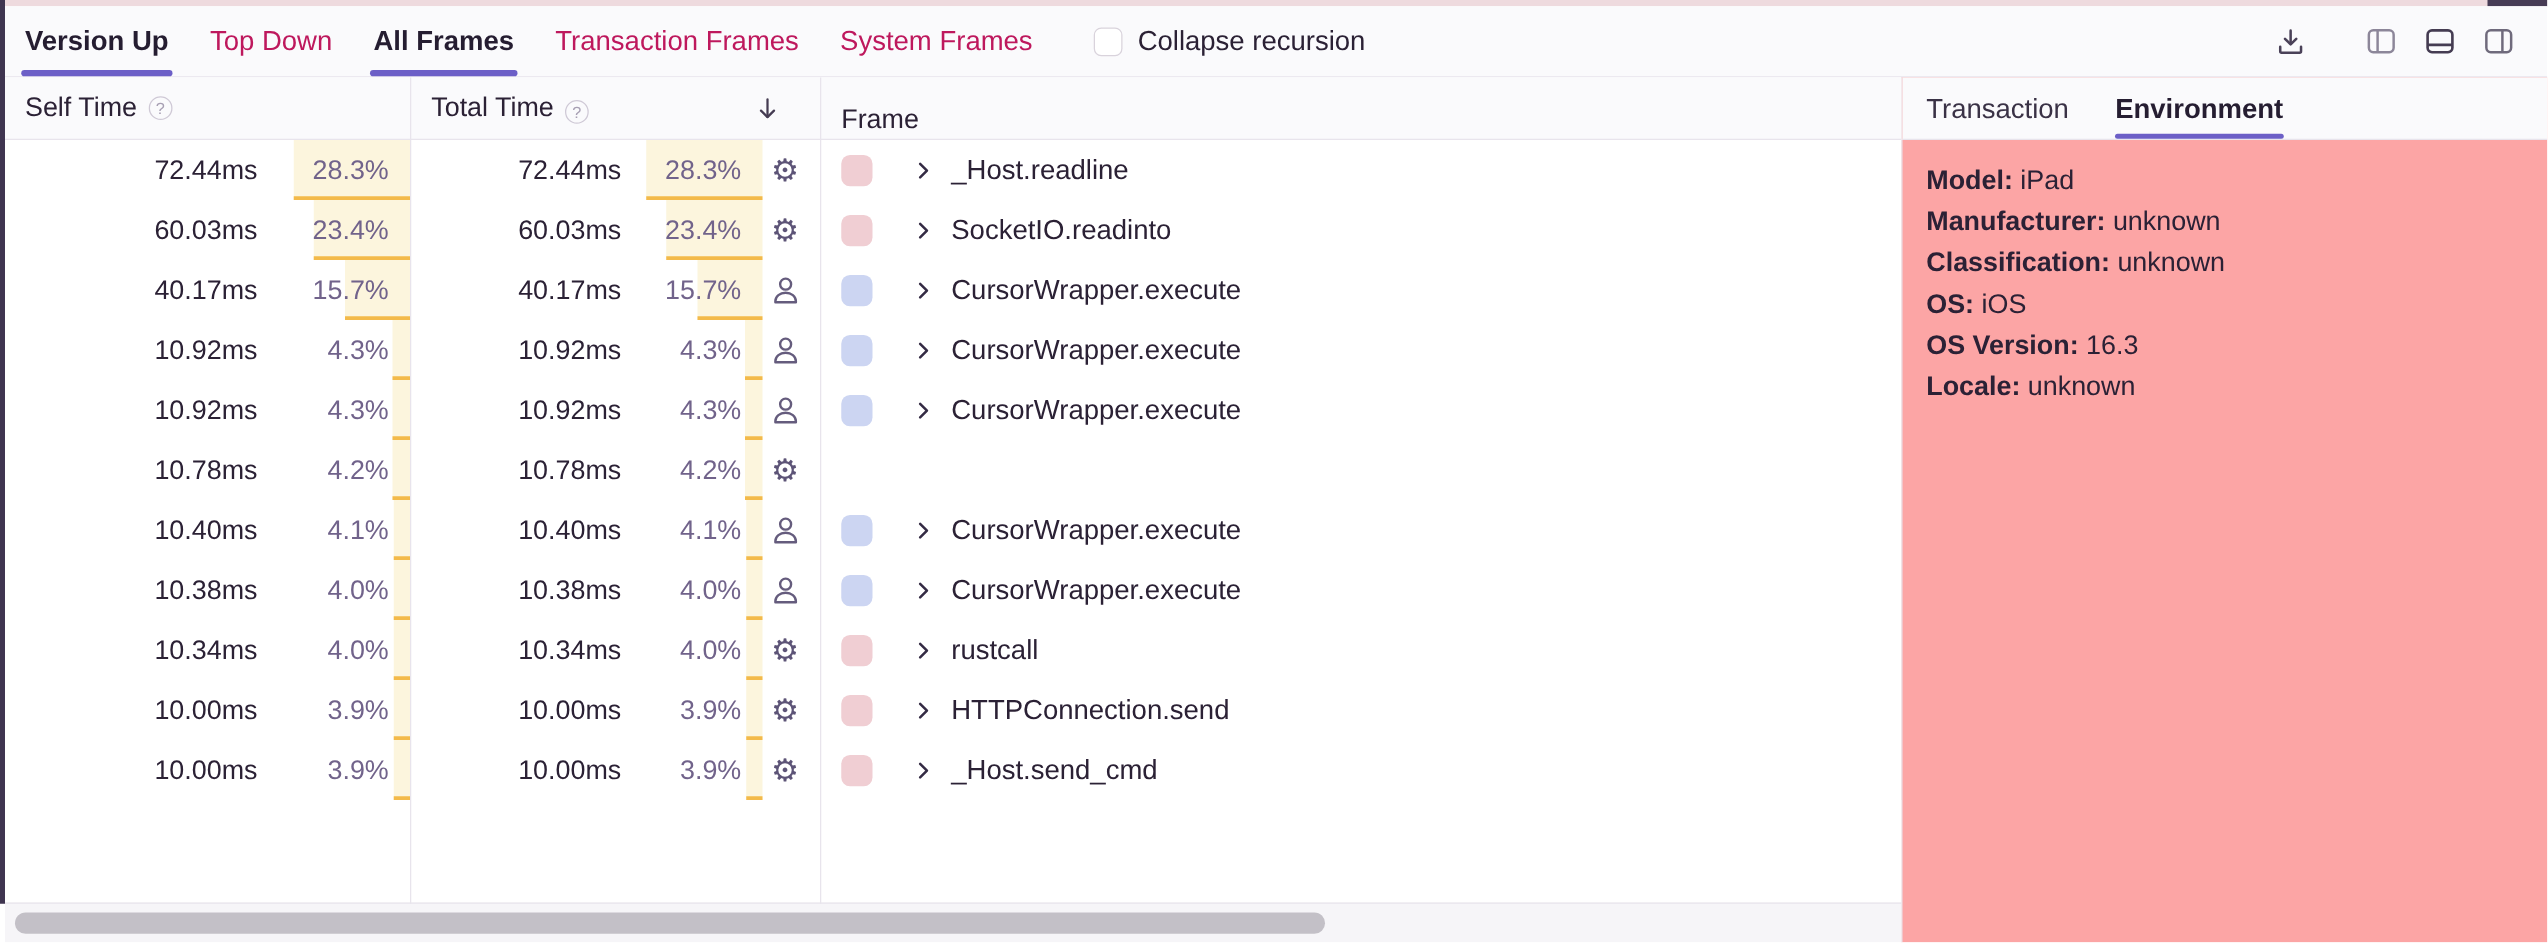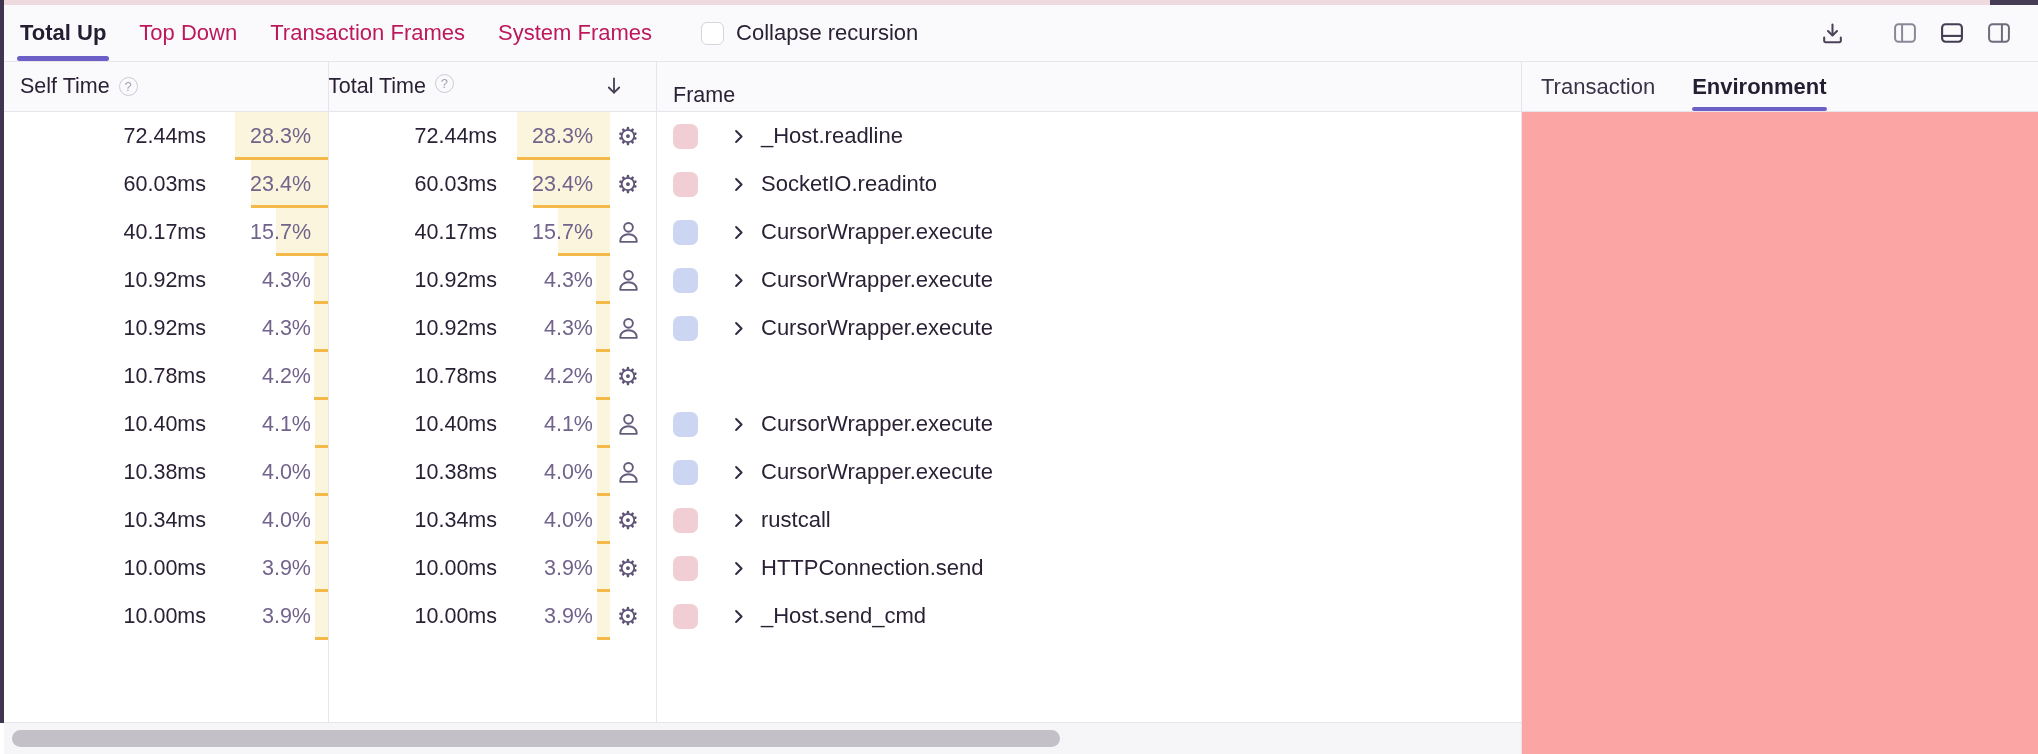--- a/index.html
+++ b/index.html
@@ -29,21 +29,21 @@
 
   
   .main{position:absolute;top:62px;left:4px;right:0;bottom:0;display:flex;}
   .table-area{position:relative;width:1517px;display:flex;flex-direction:column;background:#fff;}
   .vline{position:absolute;top:0;height:661px;width:1px;background:#e8e4ec;z-index:3;}
   .vline.v1{left:324px;} .vline.v2{left:652px;}
 
   .col-headers{height:49px;flex:none;background:#fafafc;border-bottom:1px solid #e8e4ec;
                display:flex;align-items:center;font-size:21.5px;color:#2b2135;}
   .h-self{width:324px;box-sizing:border-box;padding-left:16px;display:flex;align-items:center;gap:9px;}
-  .h-total{width:328px;box-sizing:border-box;display:flex;align-items:flex-start;gap:9px;}
+  .h-total{width:328px;box-sizing:border-box;padding-left:17px;display:flex;align-items:flex-end;gap:9px;}
   .h-frame{box-sizing:border-box;padding-left:17px;margin-top:18px;}
   .help{width:19px;height:19px;border:1.5px solid #cfc9d6;border-radius:50%;box-sizing:border-box;
         color:#a79fb3;font-size:13px;display:flex;align-items:center;justify-content:center;flex:none;}
   .sort{margin-left:auto;margin-right:30px;display:flex;align-items:center;}
 
   .rows{flex:none;}
   .row{height:48px;display:flex;position:relative;}
   .c1{width:324px;position:relative;flex:none;}
   .c2{width:328px;position:relative;flex:none;}
   .c3{flex:1;display:flex;align-items:center;padding-left:17px;}
@@ -84,22 +84,23 @@
 <body>
 
 <div class="app">
   <div class="minimap">
     <div class="minimap-dark"></div>
   </div>
   <div class="left-border"></div>
 
   <div class="toolbar">
     <div style="display:flex;height:100%;">
-        <div class="tab active">Total Up</div>
+        <div class="tab active">Version Up</div>
         <div class="tab">Top Down</div>
+        <div class="tab active">All Frames</div>
         <div class="tab">Transaction Frames</div>
         <div class="tab">System Frames</div>
       </div>
     <div class="collapse-group">
       <div class="checkbox"></div>
       <span class="collapse-label">Collapse recursion</span>
     </div>
     <div class="toolbar-icons">
       <span class="ticon download">
         <svg width="27" height="27" viewBox="0 0 24 24" fill="none" stroke="#4a4158" stroke-width="1.8" stroke-linecap="round" stroke-linejoin="round">
@@ -440,15 +441,23 @@
       <div class="hscroll">
         <div class="thumb"></div>
       </div>
     </div>
 
     <div class="detail">
       <div class="detail-tabs">
           <div class="dtab">Transaction</div>
           <div class="dtab active">Environment</div>
         </div>
+      <div class="detail-body">
+          <div class="dfield"><b>Model:</b> iPad</div>
+          <div class="dfield"><b>Manufacturer:</b> unknown</div>
+          <div class="dfield"><b>Classification:</b> unknown</div>
+          <div class="dfield"><b>OS:</b> iOS</div>
+          <div class="dfield"><b>OS Version:</b> 16.3</div>
+          <div class="dfield"><b>Locale:</b> unknown</div>
+        </div>
     </div>
   </div>
 </div>
 
 </body></html>

